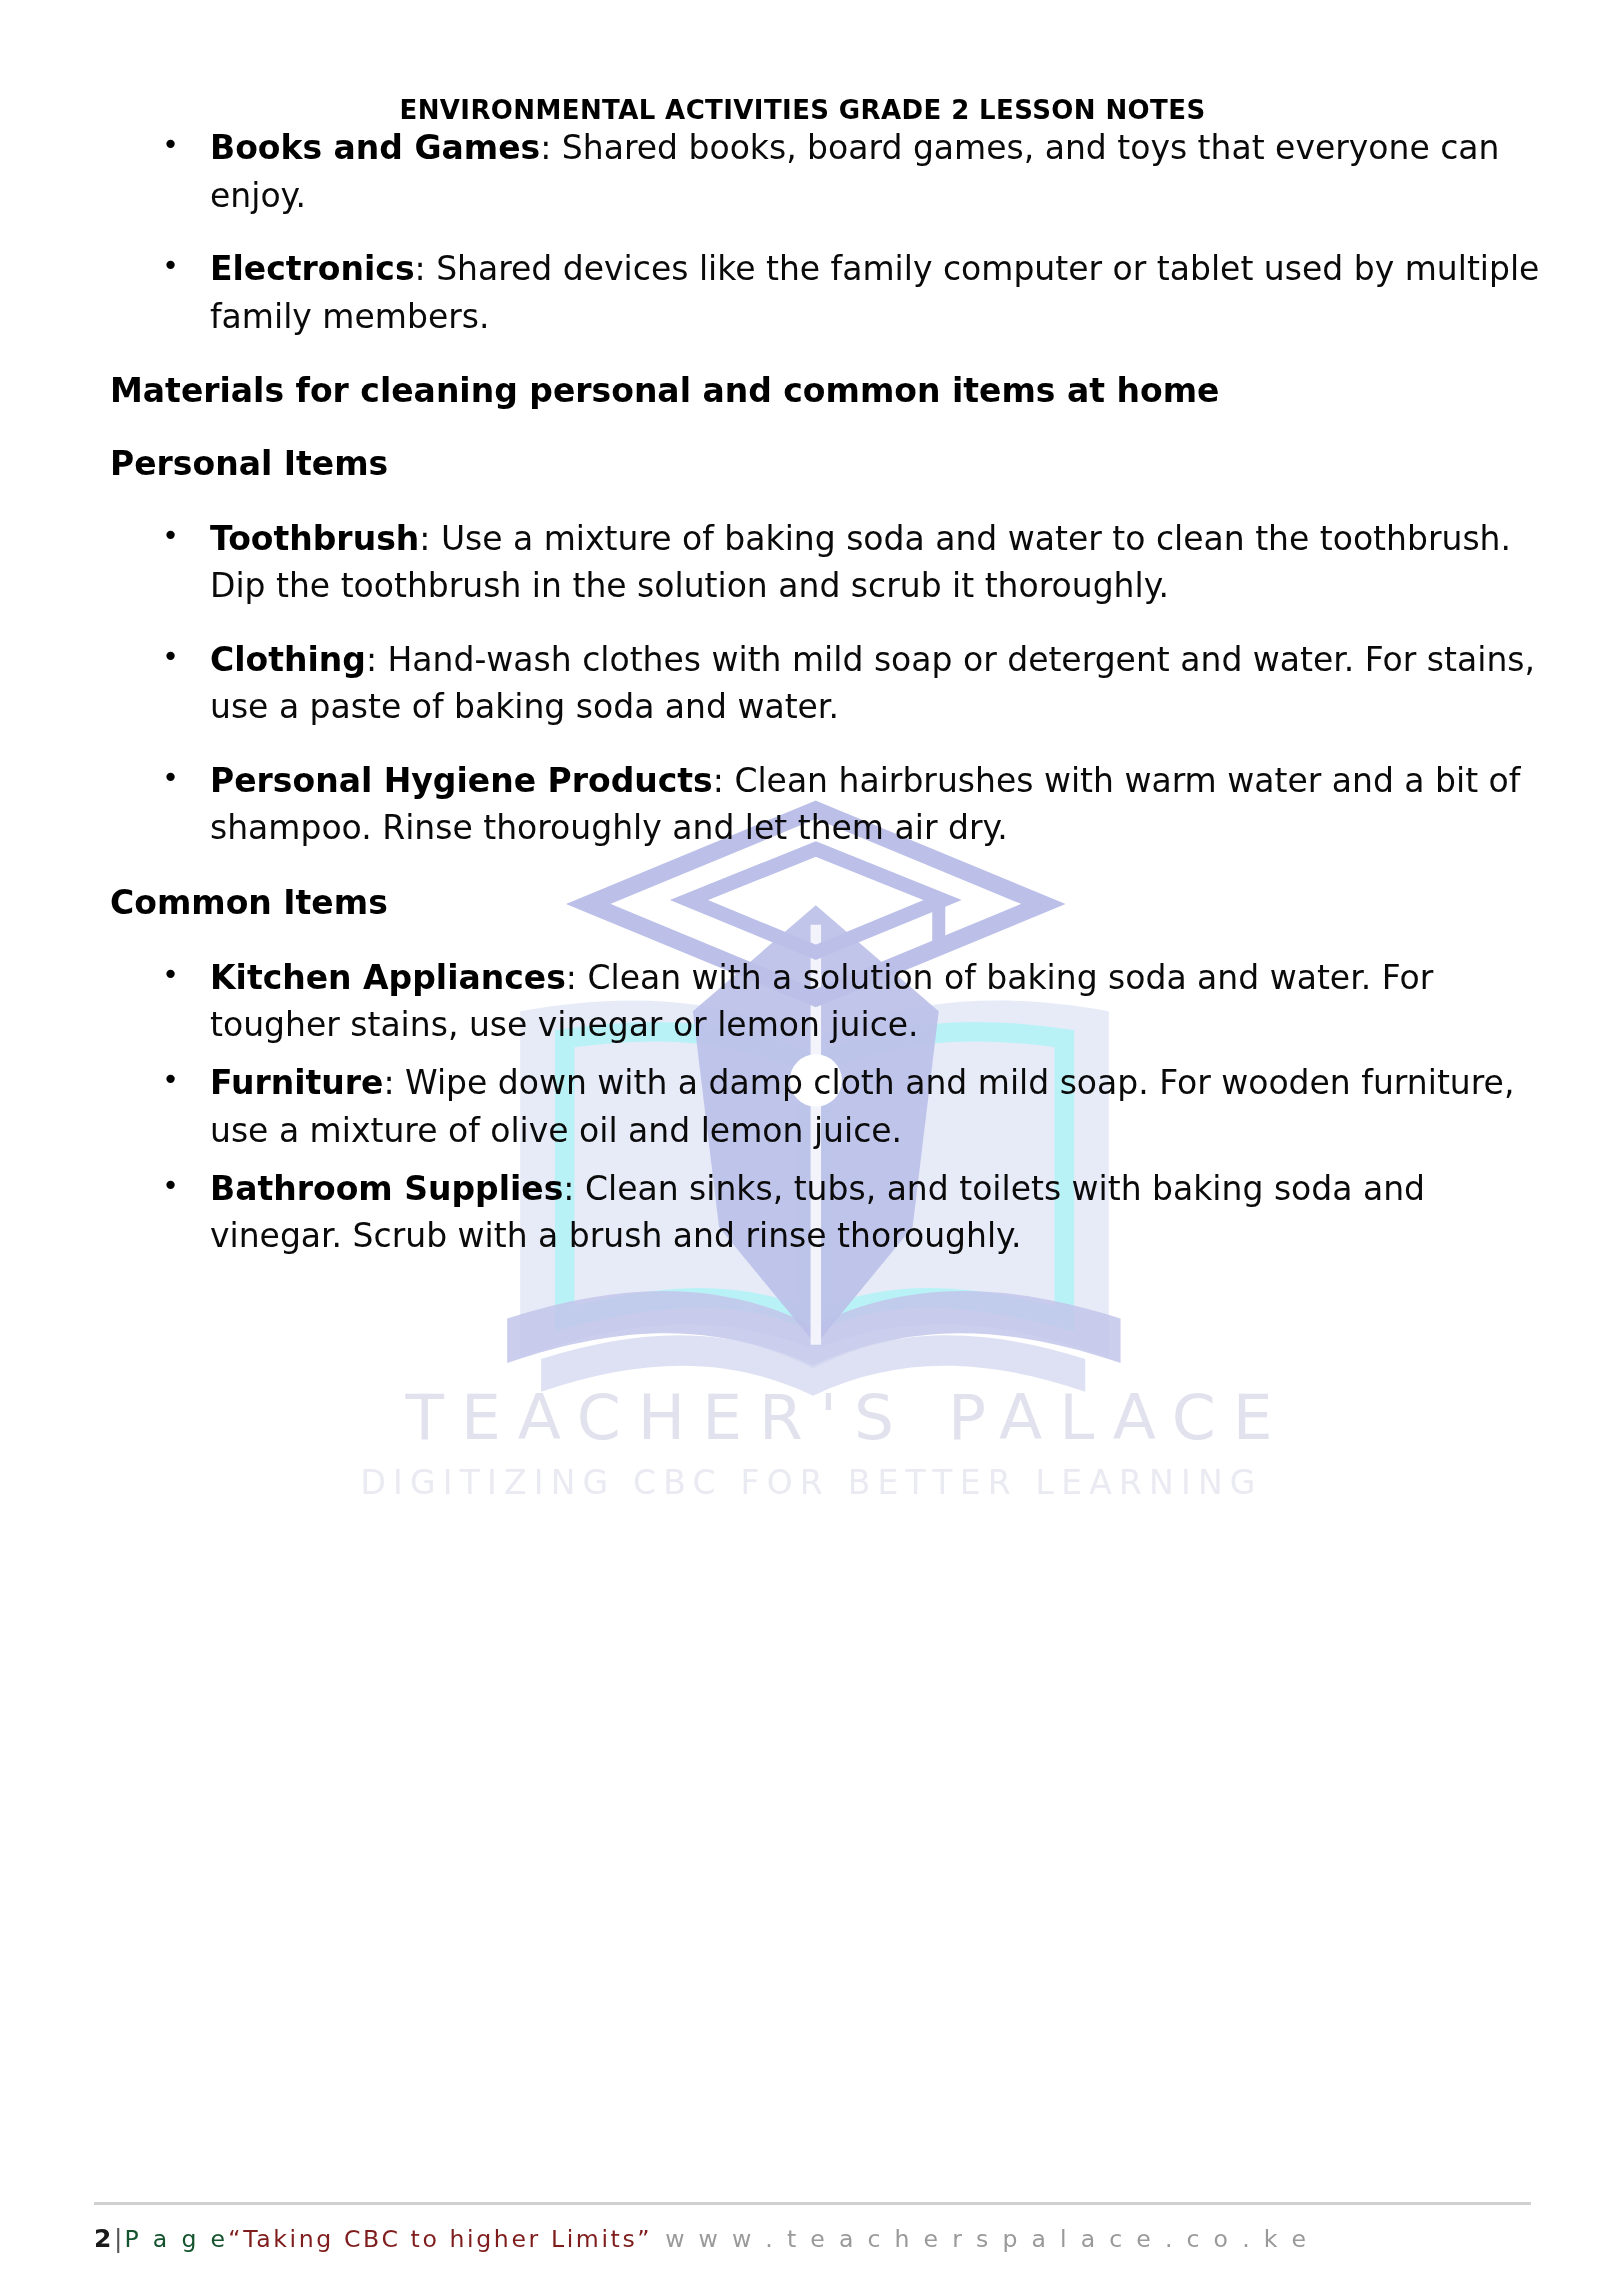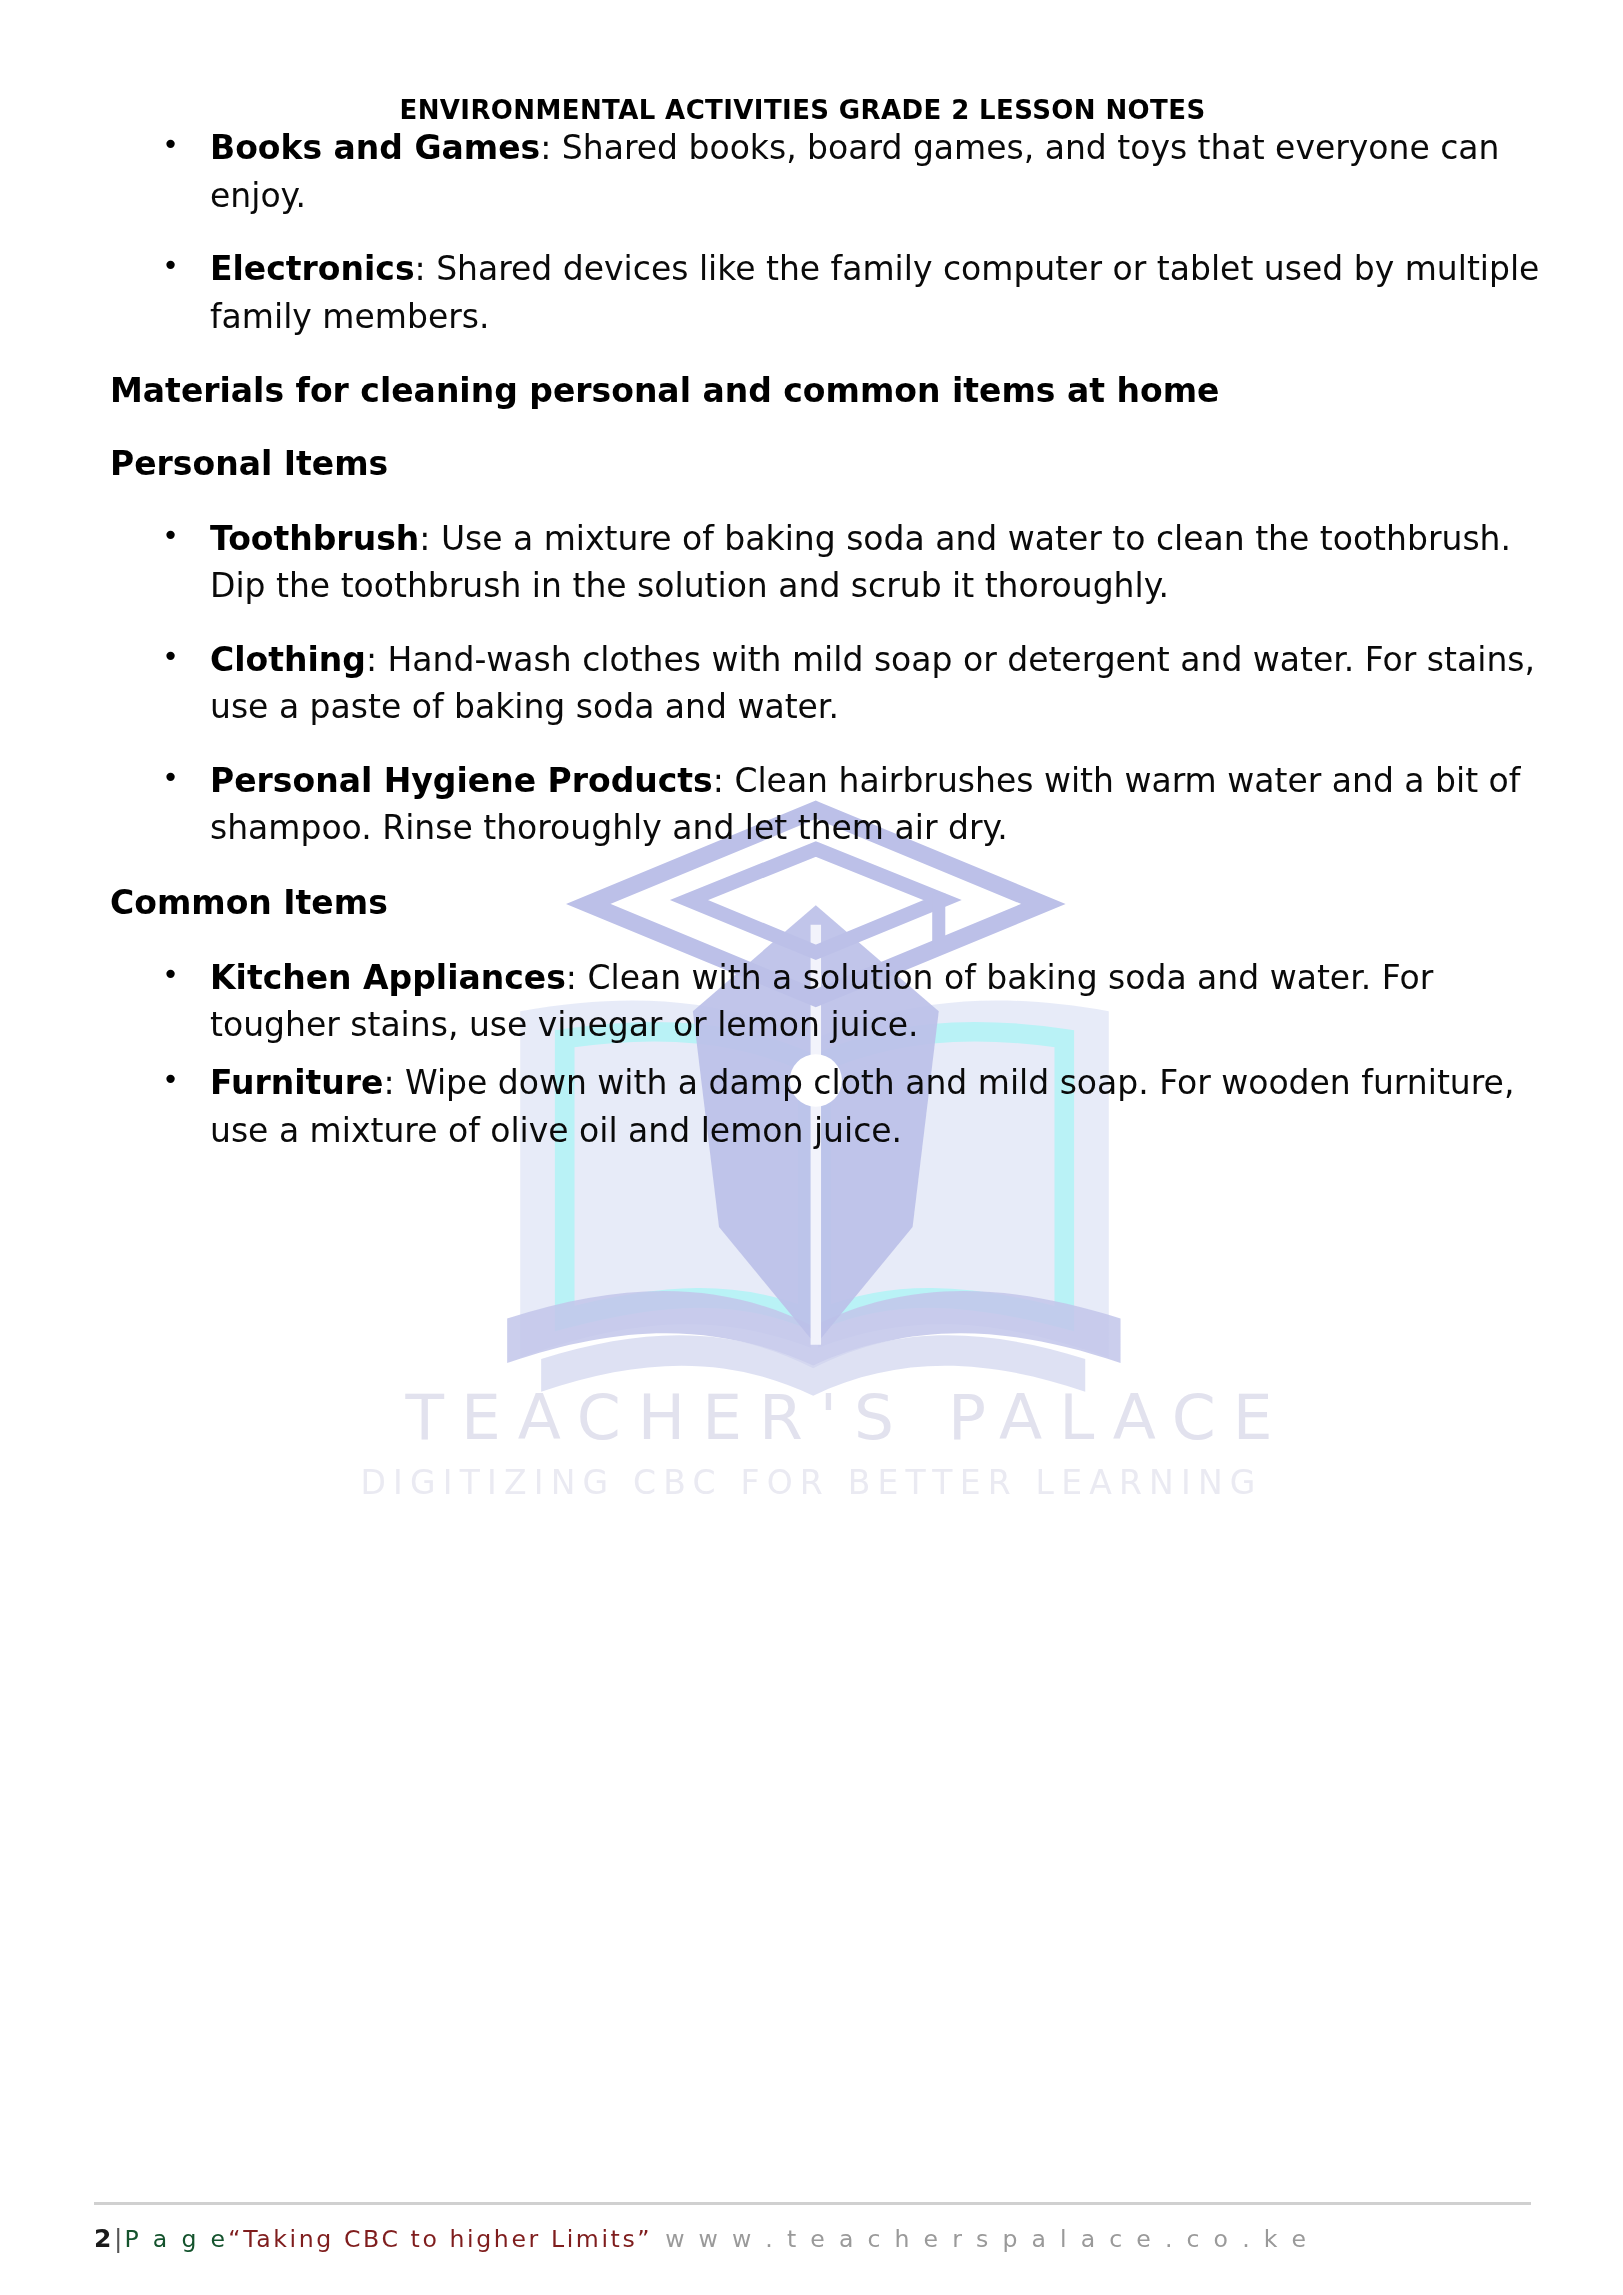--- a/index.html
+++ b/index.html
@@ -258,20 +258,23 @@
       </ul>
 
       <div class="section-head">Common Items</div>
 
       <ul class="bullet-list">
         <li class="bullet tight">
           <span class="lead">Kitchen Appliances</span><span>: </span><span>Clean with a solution of baking soda and water. For tougher stains, use vinegar or lemon juice.</span>
         </li>
         <li class="bullet tight">
           <span class="lead">Furniture</span><span>: </span><span>Wipe down with a damp cloth and mild soap. For wooden furniture, use a mixture of olive oil and lemon juice.</span>
+        </li>
+        <li class="bullet tight">
+          <span class="lead">Bathroom Supplies</span><span>: </span><span>Clean sinks, tubs, and toilets with baking soda and vinegar. Scrub with a brush and rinse thoroughly.</span>
         </li>
       </ul>
 
     </div>
   </div>
 
   <div class="footer">
     <div class="footer-rule"></div>
     <div class="footer-line">
       <span class="f-pagenum">2</span>

